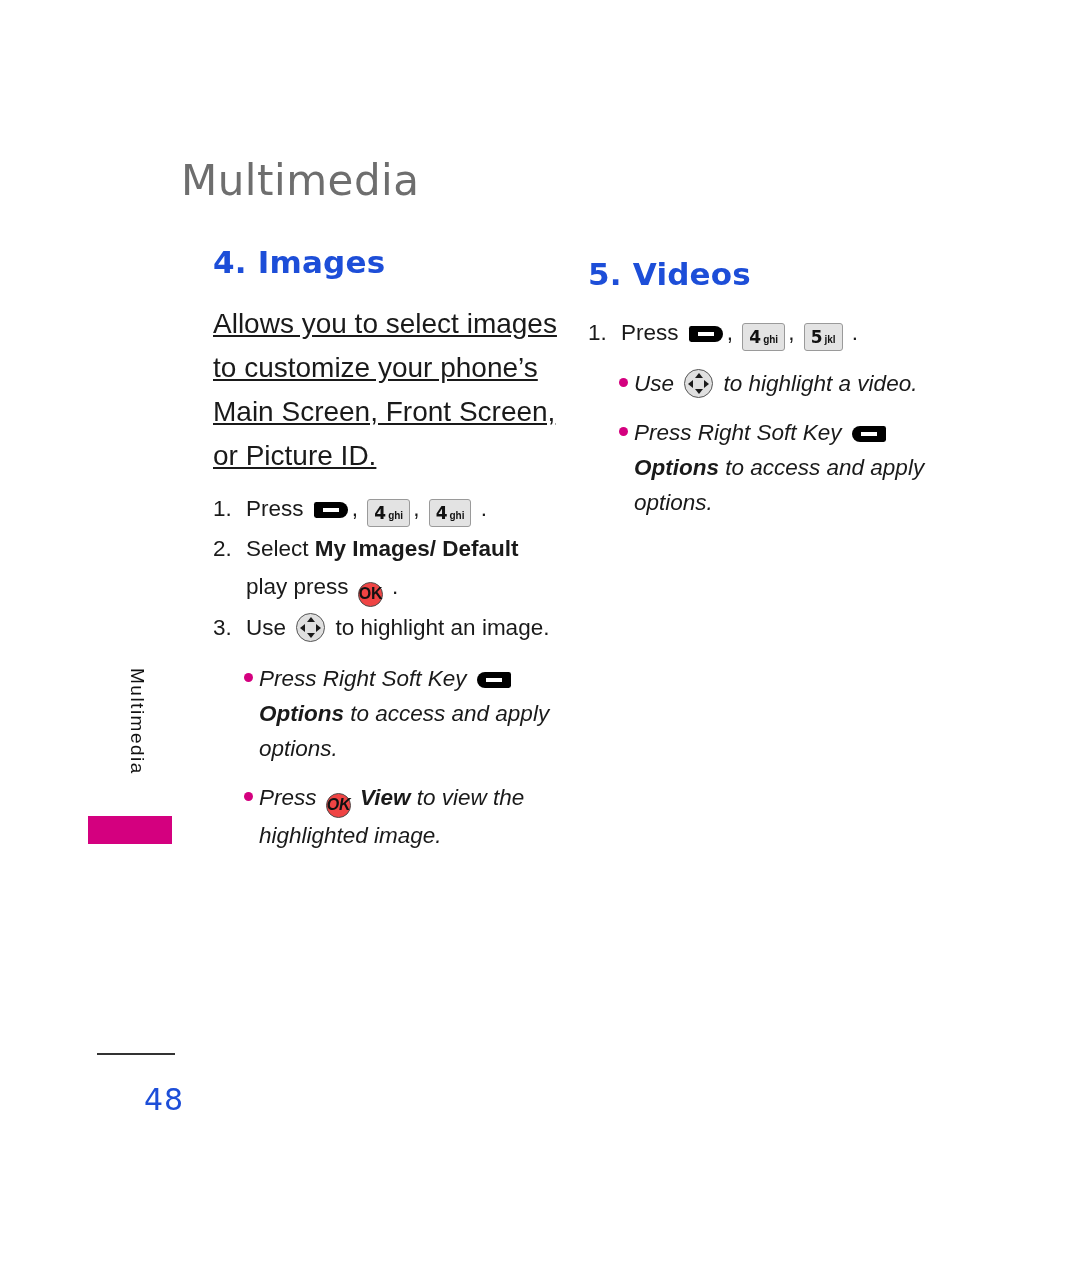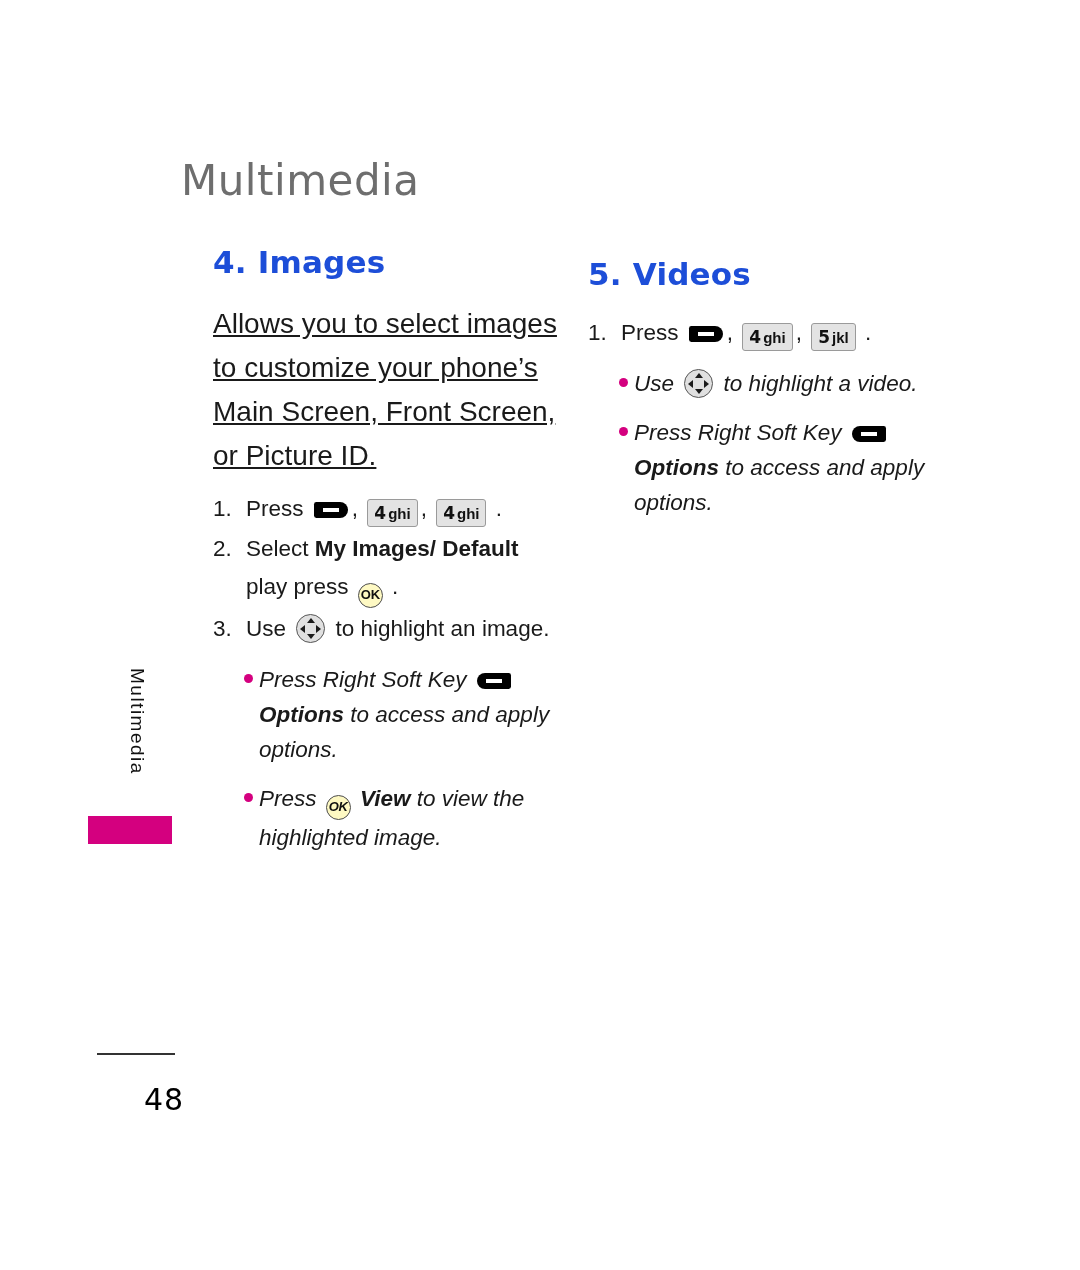--- a/index.html
+++ b/index.html
@@ -138,24 +138,24 @@
   }
   .key-soft.left  { border-radius: 3px 10px 10px 3px; }
   .key-soft.right { border-radius: 10px 3px 3px 10px; }
 
   .key-ok {
     display: inline-block;
     vertical-align: -5px;
     width: 23px;
     height: 23px;
     border-radius: 50%;
-    background: #fef9c3;
+    background: #ef4444;
     border: 1.6px solid #4d4d4d;
     color: #111;
-    font-size: 13px;
+    font-size: 16px;
     font-weight: bold;
     line-height: 22px;
     text-align: center;
     letter-spacing: -0.3px;
     margin: 0 3px;
     font-family: "Liberation Sans", sans-serif;
   }
 
   .key-nav {
     display: inline-block;
@@ -188,42 +188,42 @@
     line-height: 1;
     white-space: nowrap;
   }
   .key-num .dg {
     font-size: 17px;
     font-weight: bold;
     color: #111;
     font-family: "DejaVu Sans", sans-serif;
   }
   .key-num .lt {
-    font-size: 15px;
+    font-size: 10px;
     font-weight: bold;
     color: #111;
     margin-left: 2px;
     font-family: "Liberation Sans", sans-serif;
   }
 
   
   .footer-rule {
     position: absolute;
     left: 97px;
     top: 1053px;
     width: 78px;
     height: 2px;
     background: #333;
   }
   .page-num {
     position: absolute;
     left: 144px;
     top: 1082px;
     font-size: 30px;
-    color: #000000;
+    color: #1d4ed8;
     letter-spacing: 1px;
     font-family: "DejaVu Sans", sans-serif;
   }
 </style>
 </head>
 <body>
 
 <div class="side-tab">
   <div class="side-tab-label">Multimedia</div>
   <div class="side-tab-block"></div>

